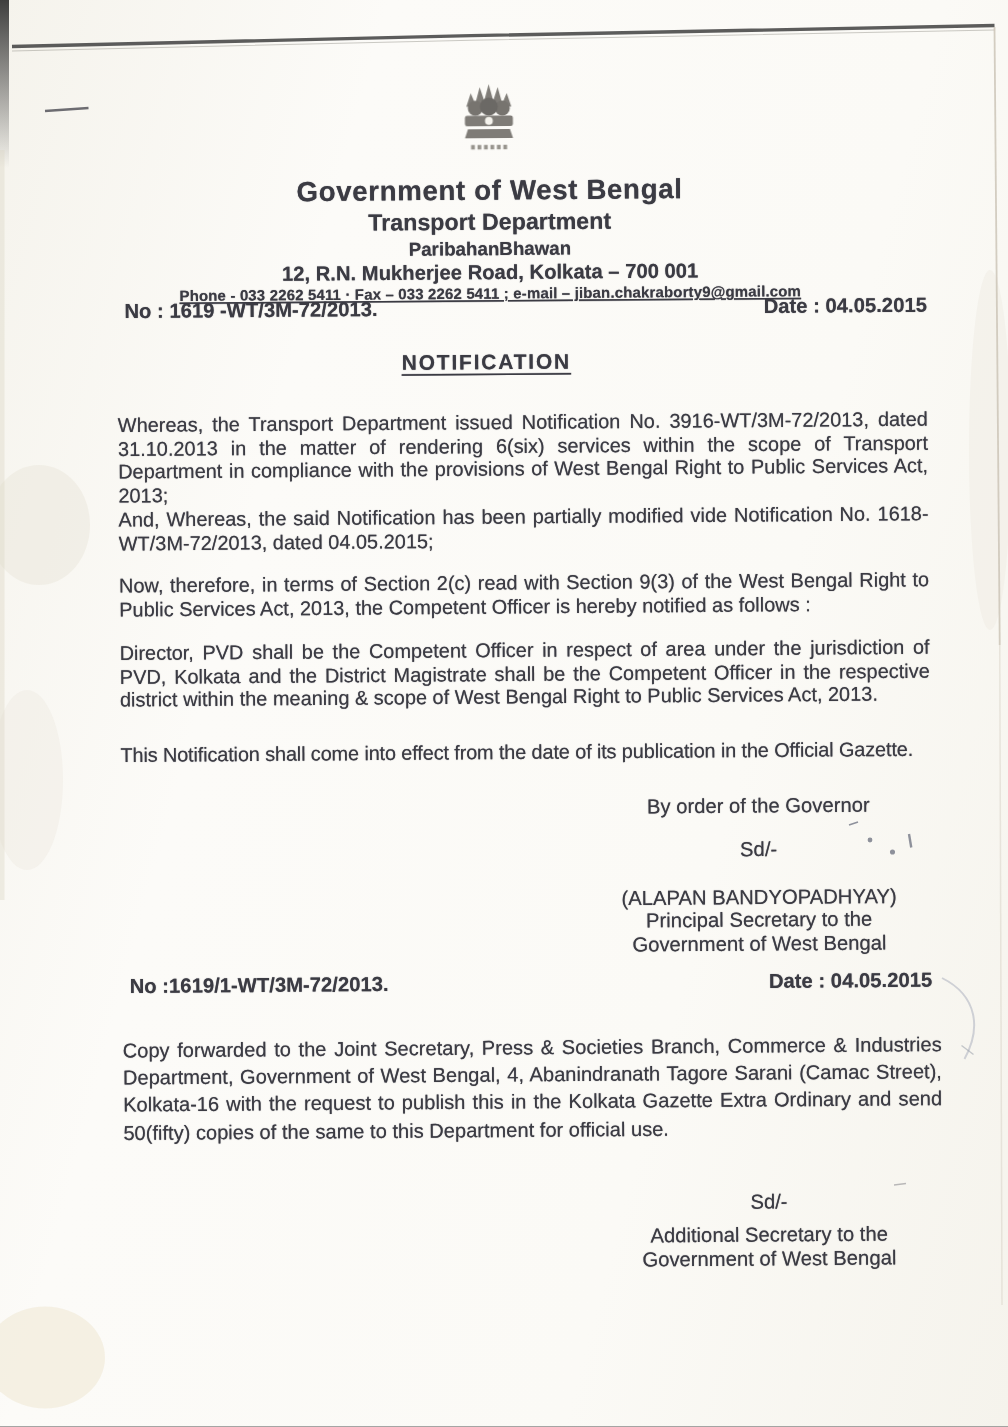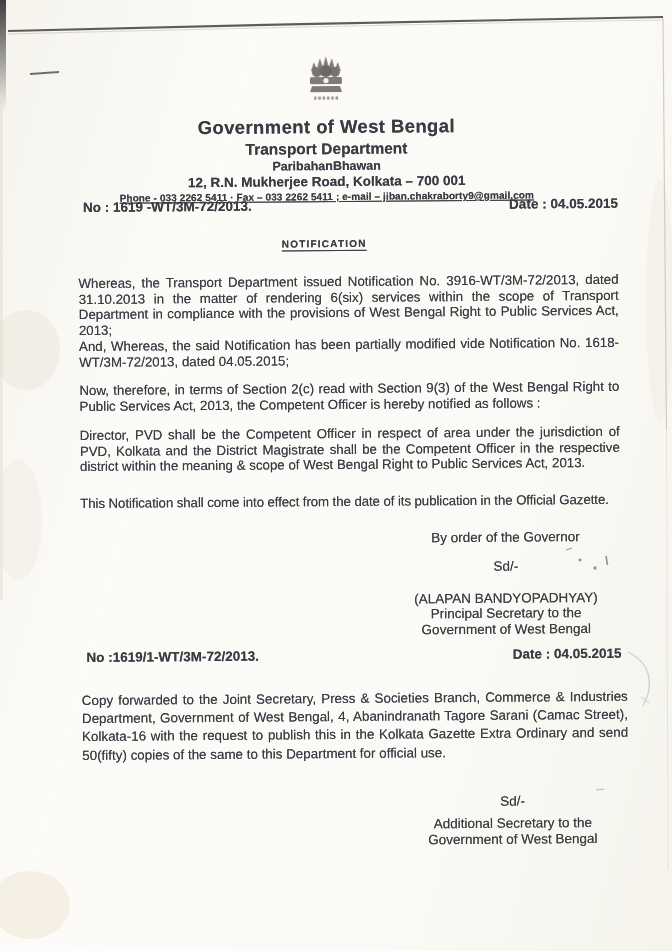--- a/index.html
+++ b/index.html
@@ -23,21 +23,21 @@
   .address{font-size:13.5px;font-weight:bold;margin-top:1px;}
   .contact{font-size:10px;font-weight:bold;margin-top:2px;text-decoration:underline;letter-spacing:.1px;}
   
   .refrow{position:absolute;left:85px;right:52px;display:flex;justify-content:space-between;font-size:13.5px;}
   .refrow1{top:198px;font-weight:600;}
   .refrow2{top:648px;}
   .refrow2 .no{font-weight:bold;}
   .refrow2 .date{font-weight:bold;}
   
   .title-wrap{position:absolute;top:233px;left:0;right:20px;text-align:center;}
-  .doc-title{font-size:10px;font-weight:bold;letter-spacing:1.2px;text-decoration:underline;text-underline-offset:3px;}
+  .doc-title{font-size:14px;font-weight:bold;letter-spacing:1.2px;text-decoration:underline;text-underline-offset:3px;}
   
   .para{position:absolute;left:80px;width:540px;margin:0;font-size:13.3px;line-height:15.6px;text-align:justify;}
   .p0{top:274px;}
   .p1{top:337px;}
   .p2{top:381px;}
   .p3{top:426px;}
   .p4{top:494px;width:560px;white-space:nowrap;letter-spacing:-.1px;}
   
   .sig1{position:absolute;left:398px;width:214px;top:531px;text-align:center;font-size:13.5px;}
   .sig1 .sd{margin-top:14px;}

